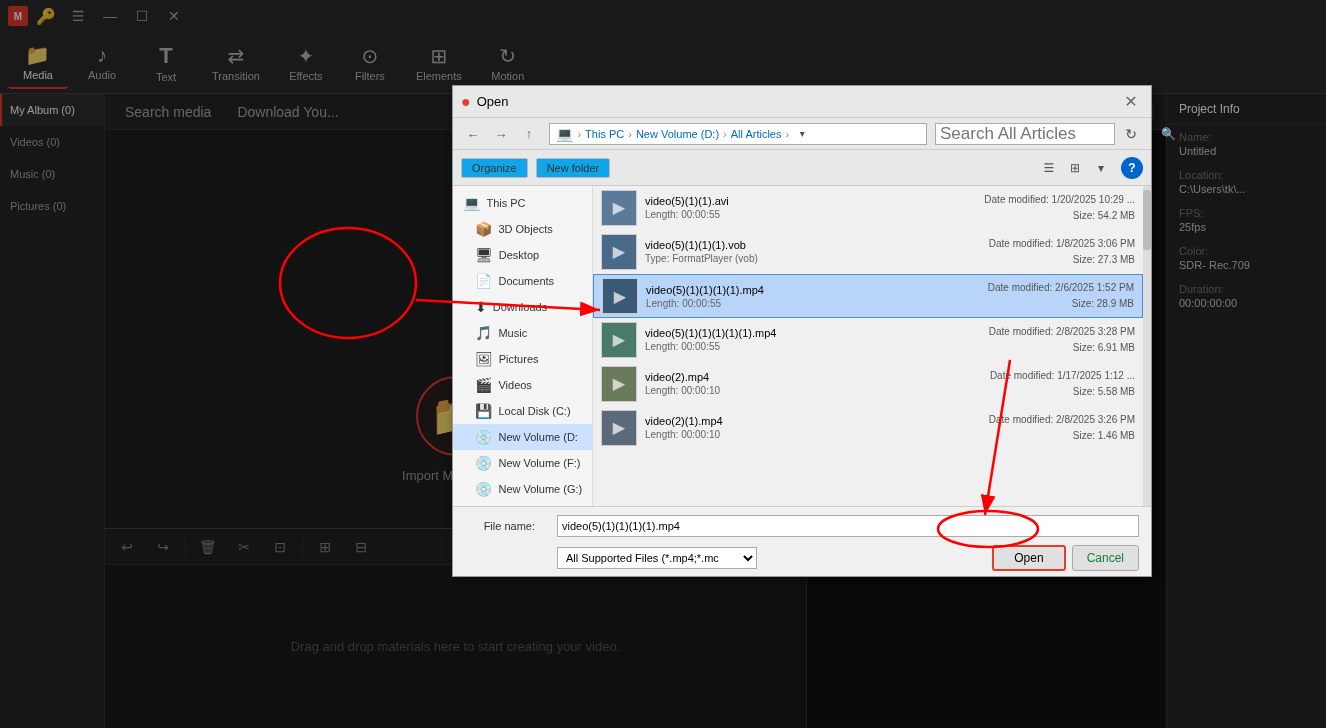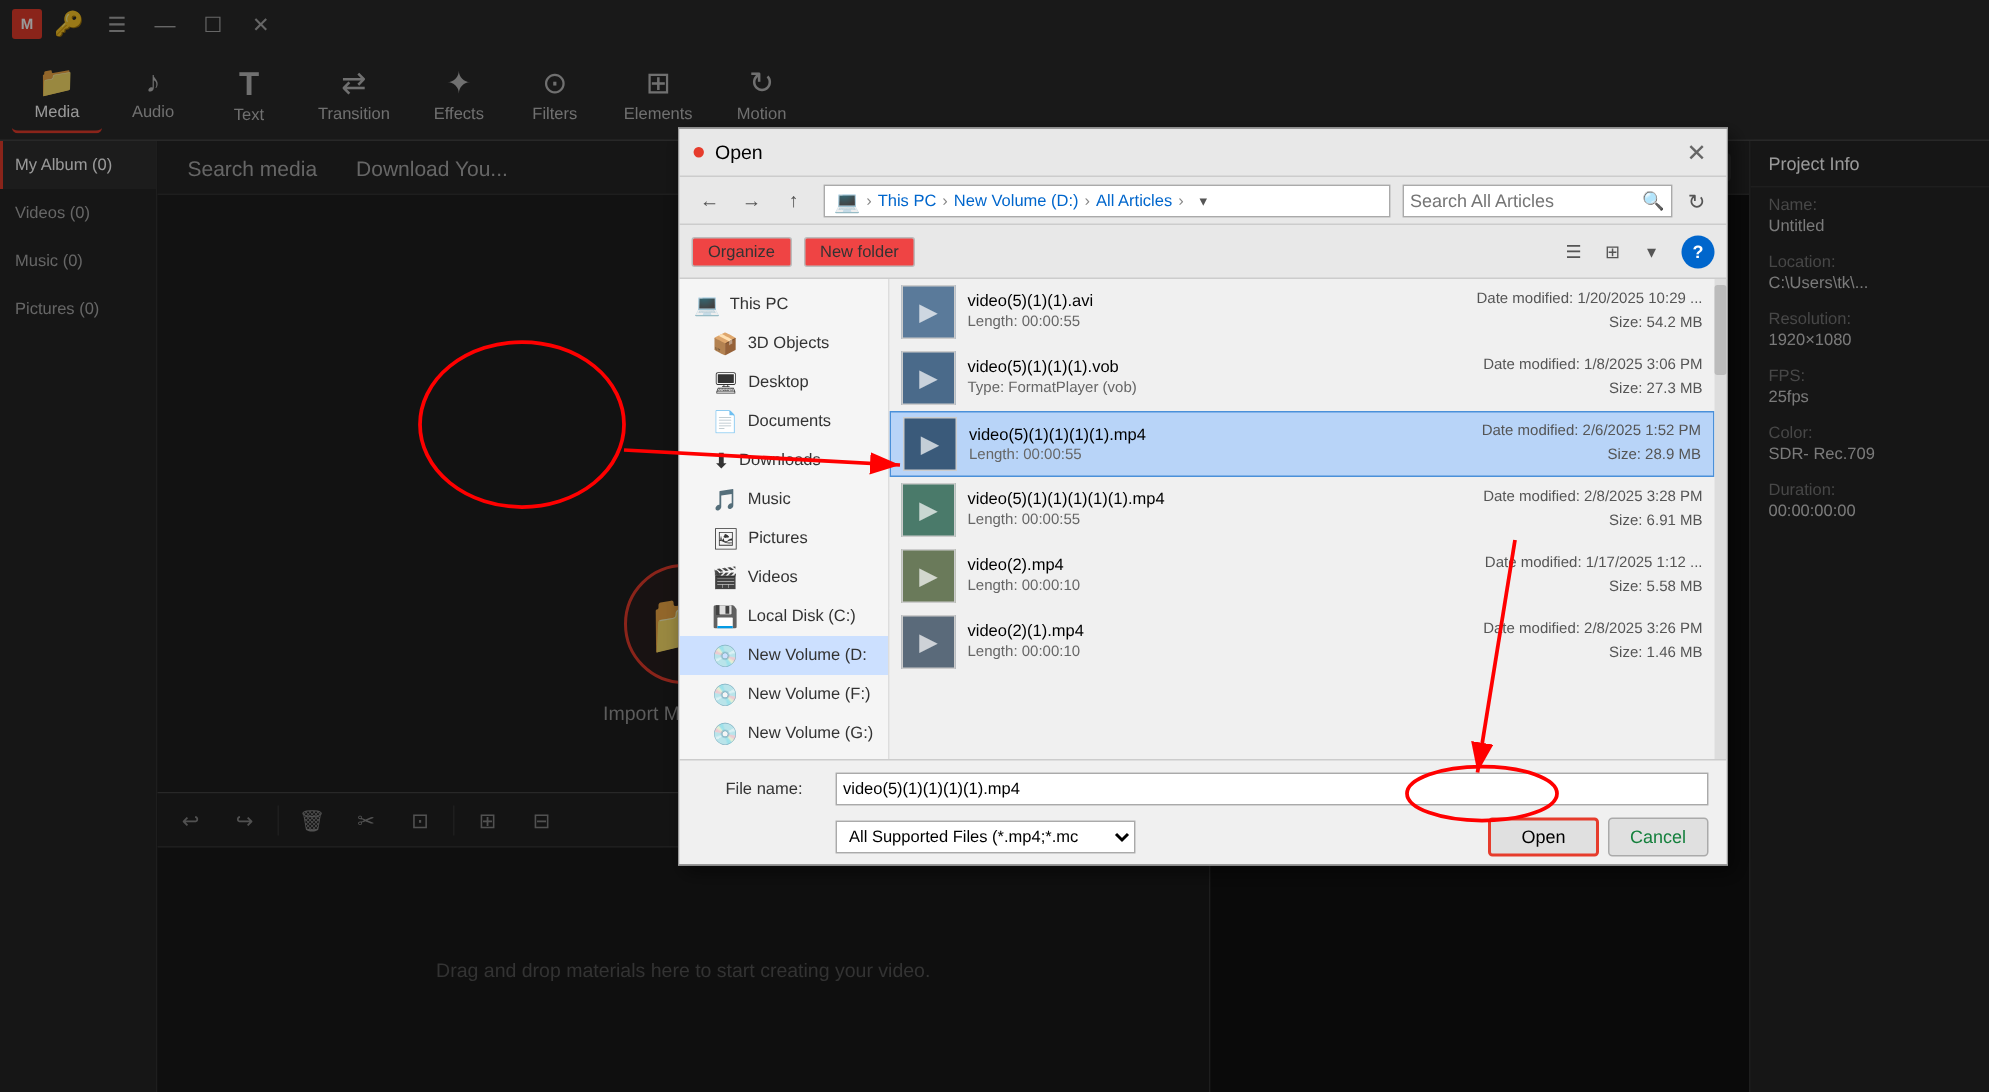--- a/index.html
+++ b/index.html
@@ -68,27 +68,27 @@
     #dialog-titlebar .close-btn { width: 24px; height: 24px; display: flex; align-items: center; justify-content: center; cursor: pointer; color: #666; font-size: 16px; }
 
     
     #dialog-nav { height: 32px; background: #e8e8e8; border-bottom: 1px solid #ccc; display: flex; align-items: center; padding: 0 8px; gap: 4px; }
     .nav-btn { width: 24px; height: 24px; display: flex; align-items: center; justify-content: center; cursor: pointer; color: #555; font-size: 13px; border: 1px solid transparent; border-radius: 3px; }
     .breadcrumb-bar { flex: 1; height: 22px; background: white; border: 1px solid #aaa; display: flex; align-items: center; padding: 0 6px; margin: 0 4px; gap: 4px; font-size: 11px; overflow: hidden; }
     .bc-item { color: #0066cc; cursor: pointer; white-space: nowrap; }
     .bc-sep { color: #888; }
     .bc-dropdown { width: 18px; height: 18px; display: flex; align-items: center; justify-content: center; color: #555; cursor: pointer; font-size: 10px; }
     .search-bar { width: 180px; height: 22px; background: white; border: 1px solid #aaa; display: flex; align-items: center; padding: 0 4px; }
-    .search-bar input { border: none; outline: none; font-size: 12px; flex: 1; background: transparent; color: #333; }
+    .search-bar input { border: none; outline: none; font-size: 17px; flex: 1; background: transparent; color: #333; }
     .search-icon-btn { color: #888; font-size: 12px; cursor: pointer; }
     .refresh-btn { width: 24px; height: 24px; display: flex; align-items: center; justify-content: center; color: #555; cursor: pointer; font-size: 14px; }
 
     
     #dialog-actions { height: 36px; background: #e8e8e8; border-bottom: 1px solid #ccc; display: flex; align-items: center; padding: 0 8px; gap: 8px; }
-    .action-btn { padding: 3px 10px; background: #ef4444; border: 1px solid #bbb; border-radius: 2px; cursor: pointer; font-size: 11px; color: #333; }
+    .action-btn { padding: 3px 10px; background: #0ea5e9; border: 1px solid #bbb; border-radius: 2px; cursor: pointer; font-size: 11px; color: #333; }
     .view-btns { margin-left: auto; display: flex; gap: 2px; }
     .view-btn { width: 24px; height: 24px; display: flex; align-items: center; justify-content: center; cursor: pointer; color: #555; font-size: 12px; border: 1px solid transparent; border-radius: 2px; }
     .help-btn { width: 22px; height: 22px; background: #0066cc; color: white; border-radius: 50%; display: flex; align-items: center; justify-content: center; font-size: 12px; font-weight: bold; cursor: pointer; }
 
     
     #dialog-body { display: flex; height: 320px; }
     #dialog-left { width: 140px; background: #f5f5f5; border-right: 1px solid #ddd; overflow-y: auto; padding: 4px 0; }
     .dlg-nav-item { padding: 5px 10px; cursor: pointer; font-size: 11px; color: #333; display: flex; align-items: center; gap: 6px; white-space: nowrap; overflow: hidden; text-overflow: ellipsis; }
     .dlg-nav-item.selected { background: #cce0ff; }
     .dlg-nav-item .ni-icon { font-size: 14px; }
@@ -240,24 +240,20 @@
     <div id="project-info-header">Project Info</div>
     <div class="info-row">
       <span class="info-label">Name:</span>
       <span class="info-value">Untitled</span>
     </div>
     <div class="info-row">
       <span class="info-label">Location:</span>
       <span class="info-value">C:\Users\tk\...</span>
     </div>
     <div class="info-row">
-      <span class="info-label">Resolution:</span>
-      <span class="info-value">1920×1080</span>
-    </div>
-    <div class="info-row">
       <span class="info-label">FPS:</span>
       <span class="info-value">25fps</span>
     </div>
     <div class="info-row">
       <span class="info-label">Color:</span>
       <span class="info-value">SDR- Rec.709</span>
     </div>
     <div class="info-row">
       <span class="info-label">Duration:</span>
       <span class="info-value">00:00:00:00</span>

